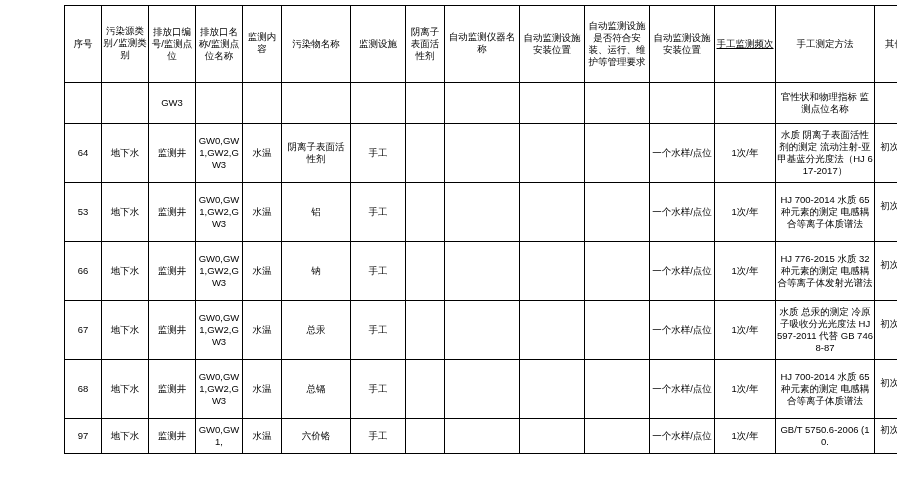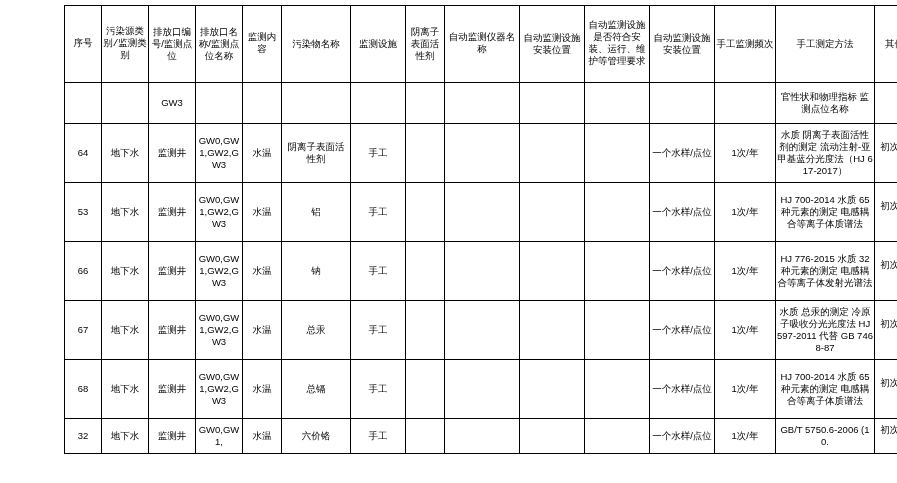--- a/index.html
+++ b/index.html
@@ -38,33 +38,33 @@
     overflow: hidden;
   }
   table.grid th {
     font-weight: normal;
     font-size: 9.5px;
     height: 74px;
   }
   .r-tall td { height: 56px; }
   .r-first td { height: 38px; }
   .r-last td { height: 32px; }
-  .colw0 { width: 34px; font-family: Liberation Serif, serif; }
+  .colw0 { width: 34px; }
   .colw1 { width: 44px; font-family: Liberation Mono, monospace; }
   .colw2 { width: 44px; }
   .colw3 { width: 44px; }
   .colw4 { width: 36px; font-family: Liberation Serif, serif; }
   .colw5 { width: 66px; }
   .colw6 { width: 52px; }
   .colw7 { width: 36px; }
   .colw8 { width: 72px; font-family: Liberation Mono, monospace; }
   .colw9 { width: 62px; margin-left: 32px; }
-  .colw10 { width: 62px; font-family: Liberation Mono, monospace; }
+  .colw10 { width: 62px; }
   .colw11 { width: 62px; }
-  .colw12 { width: 58px; }
+  .colw12 { width: 58px; text-decoration: underline; }
   .colw14 { width: 96px; }
   .colw15 { width: 56px; }
 </style>
 </head>
 <body>
 
 <div class="sheet">
   <table class="grid">
     <thead>
       <tr>
@@ -182,21 +182,21 @@
         <td></td>
         <td></td>
         <td></td>
         <td></td>
         <td>一个水样/点位</td>
         <td>1次/年</td>
         <td>HJ 700-2014 水质 65种元素的测定 电感耦合等离子体质谱法</td>
         <td>初次监测指标</td>
       </tr>
       <tr class="r-last">
-        <td>32</td>
+        <td>97</td>
         <td>地下水</td>
         <td>监测井</td>
         <td>GW0,GW1,</td>
         <td>水温</td>
         <td>六价铬</td>
         <td>手工</td>
         <td></td>
         <td></td>
         <td></td>
         <td></td>

